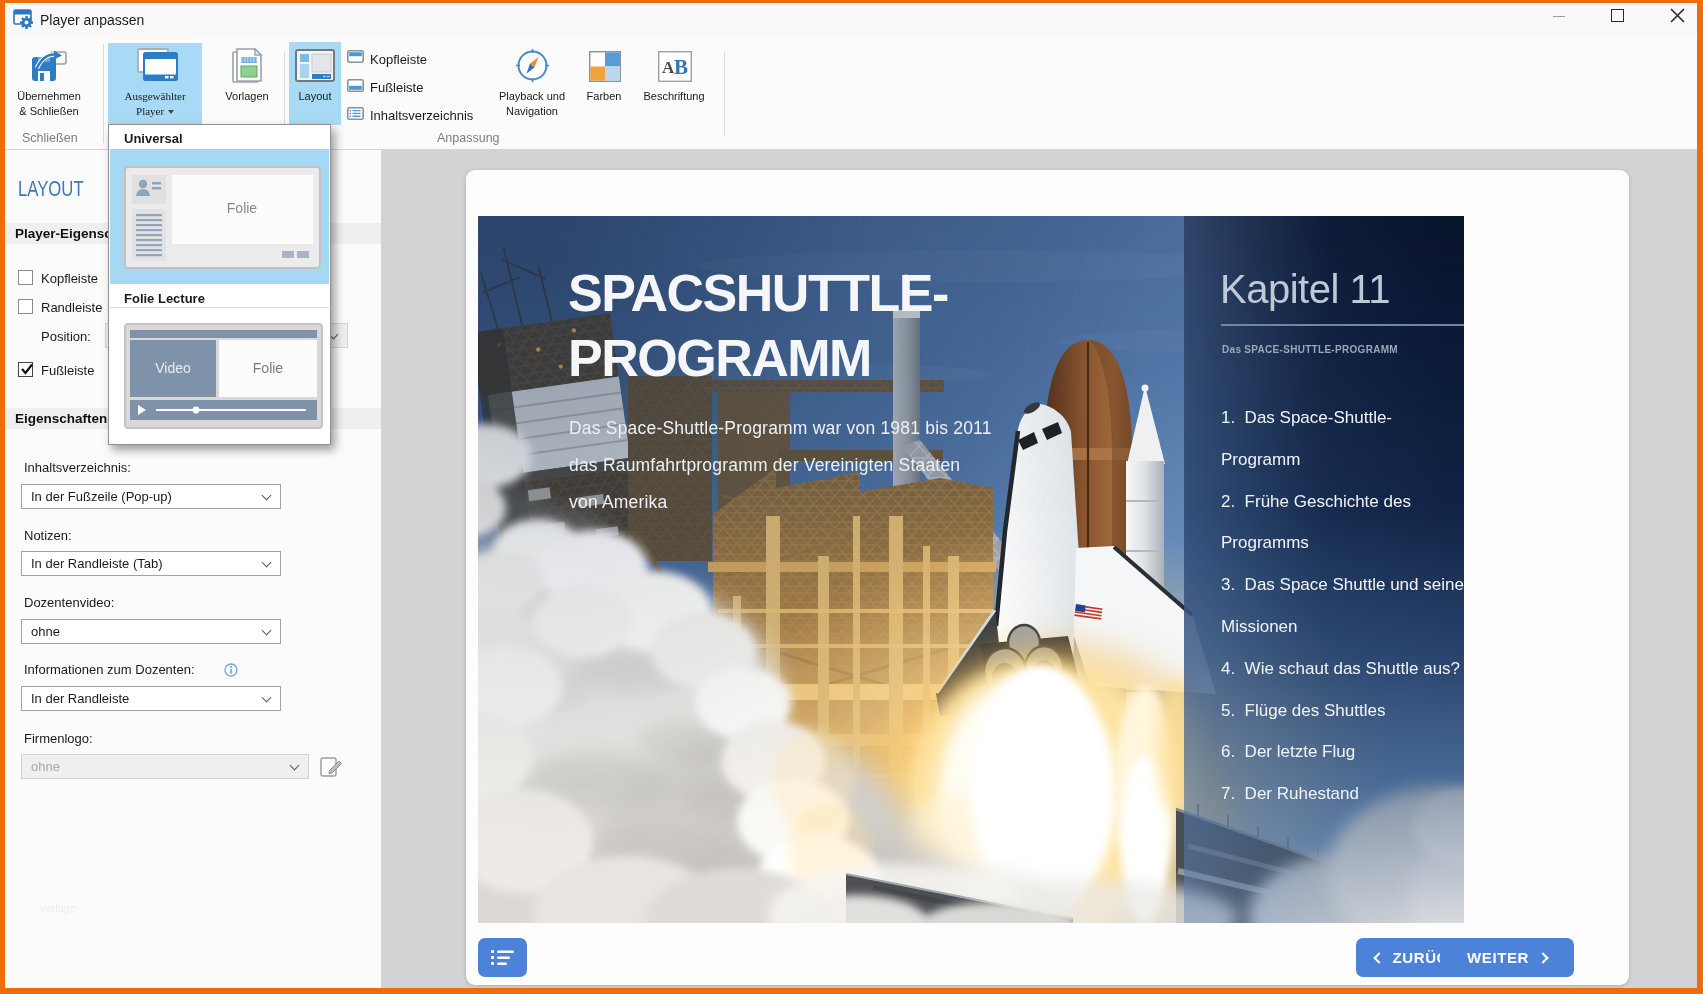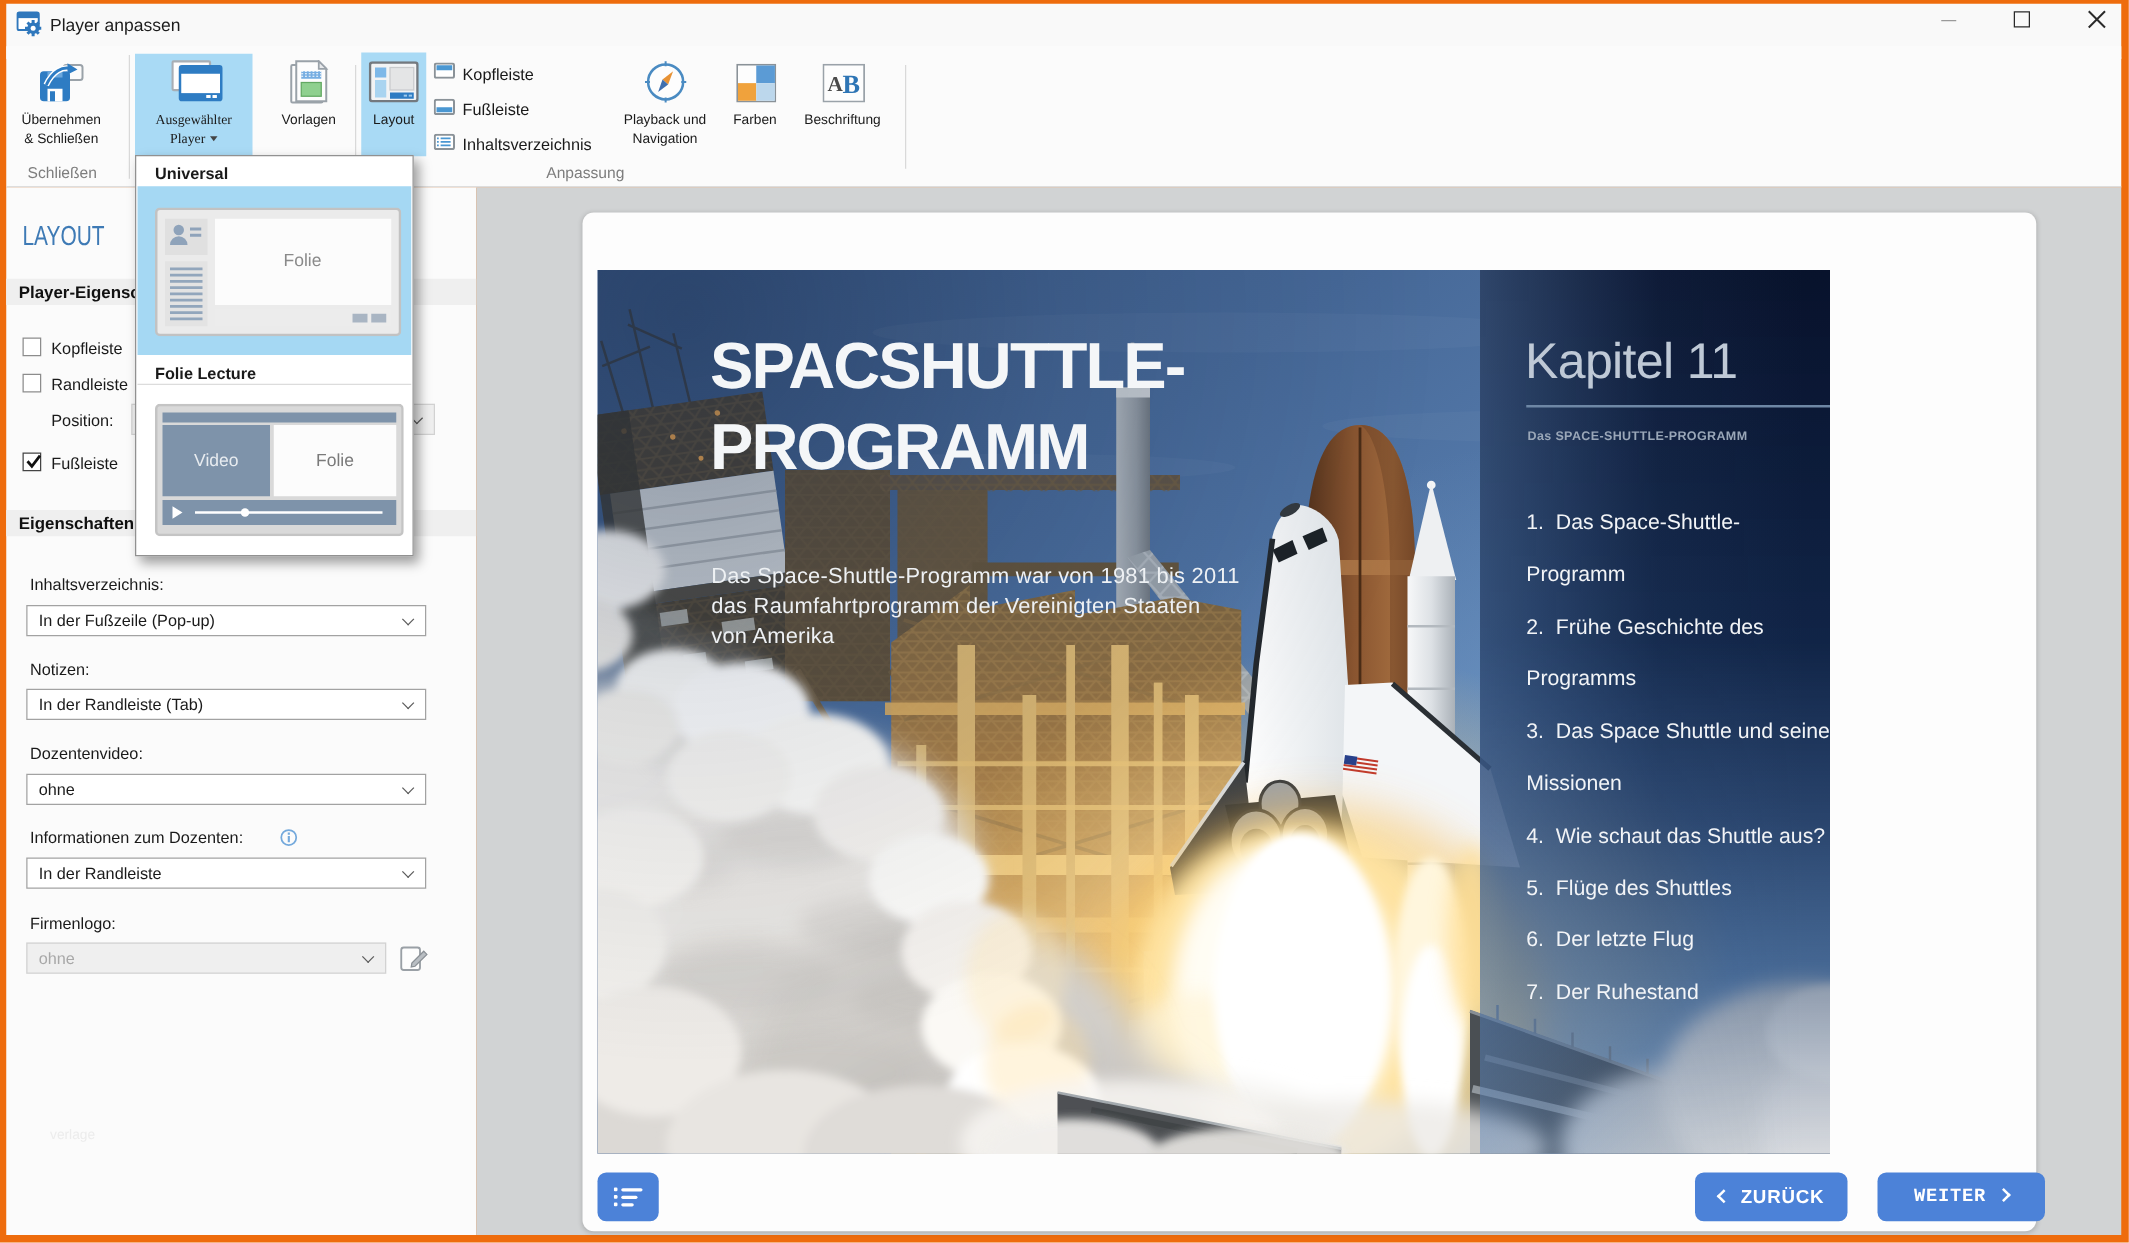--- a/index.html
+++ b/index.html
@@ -14,21 +14,21 @@
   .grouplabel { position:absolute; font-size:12.5px; color:#7d7d7d; }
   .btnlabel { position:absolute; font-size:11px; color:#1a1a1a; text-align:center; line-height:15px; }
   .bluesel { position:absolute; background:#a9daf5; }
 
   #sidebar { left:5px; top:150px; width:376px; height:838px; background:#fbfbfb; }
   #layout-h { left:13px; top:26px; font-size:22px; color:#3e7ab5; transform:scaleX(0.76); transform-origin:0 0; }
   .secband { position:absolute; left:0; width:376px; height:21px; background:#efefef; }
   .sechead { position:absolute; left:10px; font-size:13.5px; font-weight:bold; color:#111; }
   .cb { position:absolute; width:15px; height:15px; background:#fff; border:1px solid #8c8c8c; }
   .lbl { position:absolute; font-size:13px; color:#1a1a1a; }
-  .sel { position:absolute; left:16px; width:320px; height:25px; background:#fff; border:1px solid #a2a2a2; font-size:13px; color:#1a1a1a; line-height:23px; padding-left:9px; }
+  .sel { position:absolute; left:16px; width:260px; height:25px; background:#fff; border:1px solid #a2a2a2; font-size:13px; color:#1a1a1a; line-height:23px; padding-left:9px; }
   .sel .chev { position:absolute; right:10px; top:7px; width:7px; height:7px; border-right:1.6px solid #5a5a5a; border-bottom:1.6px solid #5a5a5a; transform:rotate(45deg); }
   .sel.disabled { background:#efefef; border-color:#d2d2d2; color:#a8a8a8; }
 
   #main { left:381px; top:150px; width:1316px; height:838px; background:#d1d3d4; }
   #card { position:absolute; left:85px; top:20px; width:1163px; height:815px; background:#fdfdfd; border-radius:9px; box-shadow:0 1px 4px rgba(0,0,0,0.18); }
   #slide { position:absolute; left:12px; top:46px; width:986px; height:707px; overflow:hidden; background:#44618c; }
   #sfoot { position:absolute; left:0; top:753px; width:1163px; height:62px; }
   .fbtn { position:absolute; top:15px; height:39px; background:#4c82d8; border-radius:7px; color:#fff; font-size:15px; font-weight:bold; text-align:center; line-height:39px; letter-spacing:0.6px; }
   .chv { display:inline-block; width:8px; height:8px; border-top:2.6px solid #fff; border-right:2.6px solid #fff; vertical-align:middle; margin-top:-3px; }
   .chvl { transform:rotate(-135deg); margin-right:10px; }
@@ -549,41 +549,41 @@
 
 <radialGradient id="vig" cx="0.1" cy="0.05" r="0.85">
   <stop offset="0" stop-color="#16294a" stop-opacity="0.38"></stop>
   <stop offset="0.5" stop-color="#16294a" stop-opacity="0.12"></stop>
   <stop offset="1" stop-color="#16294a" stop-opacity="0"></stop>
 </radialGradient>
 <rect x="0" y="0" width="706" height="707" fill="url(#vig)"></rect>
 </svg>
       
       <div class="slidetext" style="left:90px;top:45px;font-size:52px;font-weight:bold;line-height:65px;letter-spacing:-1.5px;color:#f4f6f8;">SPACSHUTTLE-<br>PROGRAMM</div>
-      <div class="slidetext" style="left:91px;top:194px;font-size:17.5px;letter-spacing:0.2px;line-height:24px;color:#eef1f4;margin-top:38px;">Das Space-Shuttle-Programm war von 1981 bis 2011<br>das Raumfahrtprogramm der Vereinigten Staaten<br>von Amerika</div>
+      <div class="slidetext" style="left:91px;top:194px;font-size:17.5px;letter-spacing:0.2px;line-height:37px;color:#eef1f4;">Das Space-Shuttle-Programm war von 1981 bis 2011<br>das Raumfahrtprogramm der Vereinigten Staaten<br>von Amerika</div>
       <div class="slidetext" style="left:742px;top:51px;font-size:40px;letter-spacing:-0.5px;color:#bfc9d6;">Kapitel 11</div>
       <div class="slidetext" style="left:743px;top:108px;width:362px;height:1.5px;background:#6e87a5;"></div>
       <div class="slidetext" style="left:744px;top:128px;font-size:10px;font-weight:bold;letter-spacing:0.3px;color:#9aa7b8;">Das SPACE-SHUTTLE-PROGRAMM</div>
       <div class="slidetext" style="left:743px;top:181px;font-size:17px;line-height:41.8px;color:#f2f4f7;">1.&nbsp; Das Space-Shuttle-Programm<br>2.&nbsp; Frühe Geschichte des Programms<br>3.&nbsp; Das Space Shuttle und seine Missionen<br>4.&nbsp; Wie schaut das Shuttle aus?<br>5.&nbsp; Flüge des Shuttles<br>6.&nbsp; Der letzte Flug<br>7.&nbsp; Der Ruhestand</div>
     </div>
     <div id="sfoot">
       <div class="fbtn" style="left:12px;width:49px;">
         <svg width="24" height="17" viewBox="0 0 24 17" style="margin-top:11px">
           <g fill="#fff">
               <rect x="0" y="1" width="3" height="3" rx="1"></rect>
               <rect x="6" y="1.5" width="17" height="2.6" rx="1.3"></rect>
           <rect x="0" y="7" width="3" height="3" rx="1"></rect>
               <rect x="6" y="7.5" width="13" height="2.6" rx="1.3"></rect>
           <rect x="0" y="13" width="3" height="3" rx="1"></rect>
               <rect x="6" y="13.5" width="10" height="2.6" rx="1.3"></rect>
             </g>
         </svg>
       </div>
       <div class="fbtn" style="left:890px;width:122px;"><span class="chv chvl"></span>ZURÜCK</div>
-      <div class="fbtn" style="left:1036px;width:134px;font-family:Liberation Mono, monospace;">WEITER<span class="chv chvr"></span></div>
+      <div class="fbtn" style="left:974px;width:134px;">WEITER<span class="chv chvr"></span></div>
     </div>
   </div>
 </div>
 
 <div id="panel" class="abs">
   <div class="pheadtxt" style="top:6px">Universal</div>
   <div id="psel"></div>
 
   <svg class="abs" style="left:15px;top:41px" width="197" height="103" viewBox="0 0 197 103">
     <rect x="1" y="1" width="195" height="101" rx="3" fill="#ebebeb" stroke="#c2c2c2" stroke-width="2"></rect>

